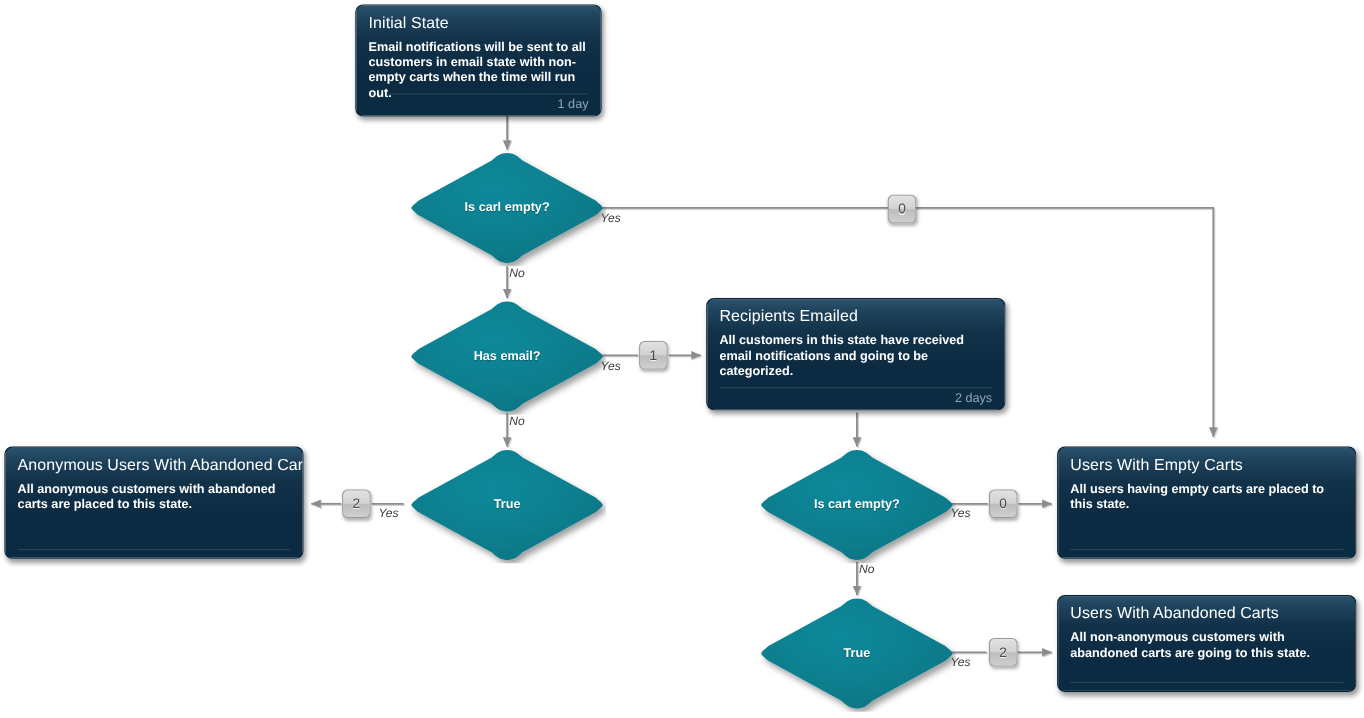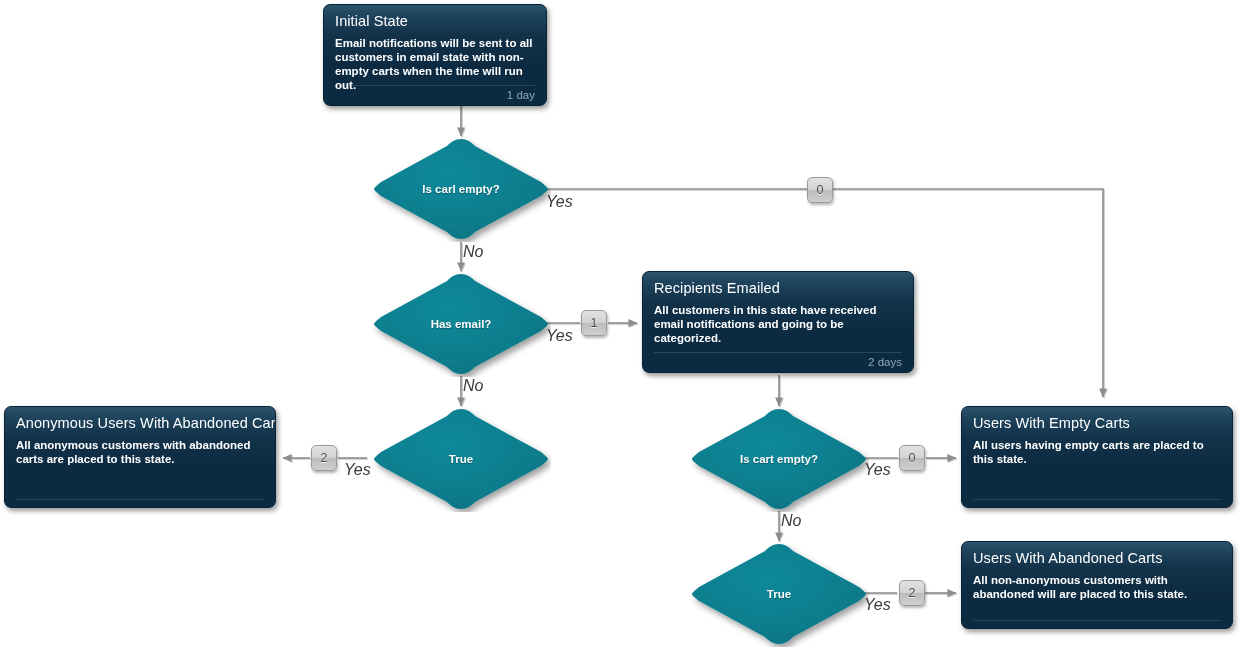--- a/index.html
+++ b/index.html
@@ -86,21 +86,21 @@
     font-size: 11.5px;
     font-weight: bold;
     text-align: center;
     text-shadow: 0 1px 1px rgba(0,0,0,0.35);
     white-space: nowrap;
   }
 
   
   .edge-label {
     position: absolute;
-    font-size: 16px;
+    font-size: 11px;
     font-style: italic;
     color: #3a3a3a;
     white-space: nowrap;
   }
 
   
   .badge {
     position: absolute;
     width: 26px;
     height: 26px;
@@ -188,21 +188,21 @@
   </div>
 
   <div class="state-box" style="left:961px; top:406px; width:272px; height:102px;">
     <div class="state-title">Users With Empty Carts</div>
     <div class="state-desc">All users having empty carts are placed to this state.</div>
     <div class="state-footer"></div>
   </div>
 
   <div class="state-box" style="left:961px; top:541px; width:272px; height:88px;">
     <div class="state-title">Users With Abandoned Carts</div>
-    <div class="state-desc">All non-anonymous customers with abandoned will are placed to this state.</div>
+    <div class="state-desc">All non-anonymous customers with abandoned carts are going to this state.</div>
     <div class="state-footer"></div>
   </div>
 
   <div class="diamond" style="left:371px; top:136px; width:180px; height:106px;">
     <svg class="dshape" viewBox="0 0 180 106">
       <path d="M90,3 C96,3 100,6 104,10 L170,46 C175,50 177,52 177,53 C177,54 175,56 170,60 L104,96 C100,100 96,103 90,103 C84,103 80,100 76,96 L10,60 C5,56 3,54 3,53 C3,52 5,50 10,46 L76,10 C80,6 84,3 90,3 Z" fill="url(#dgrad)" filter="url(#dshadow)"></path>
     </svg>
     <span class="dlabel">Is carl empty?</span>
   </div>
 

